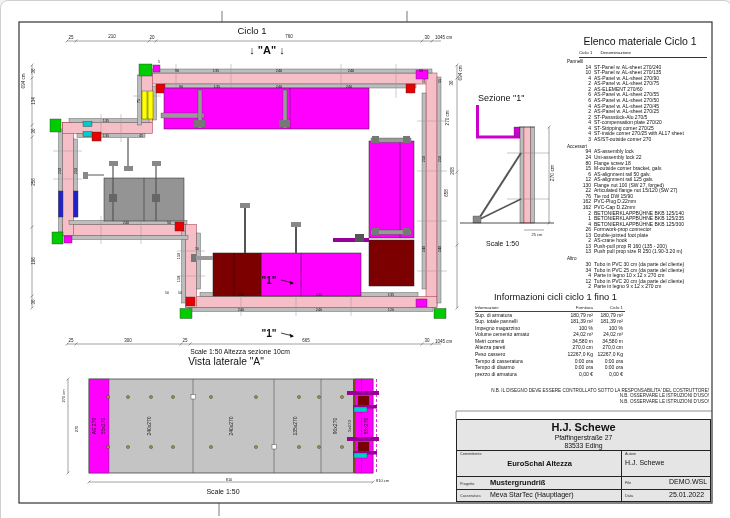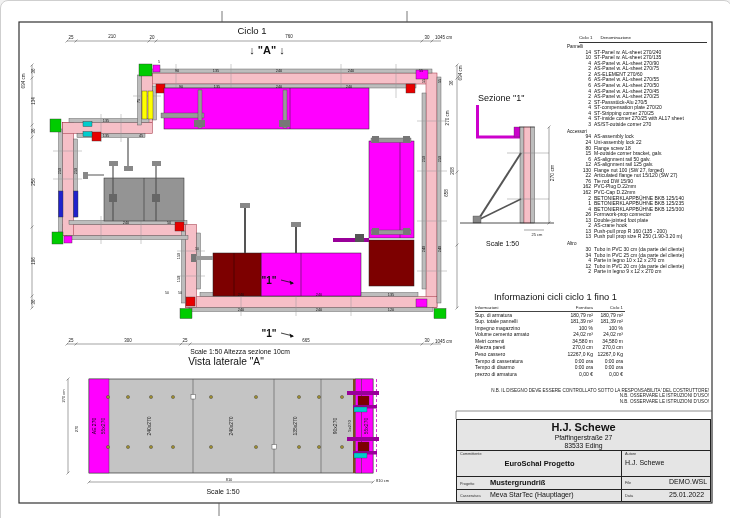--- a/index.html
+++ b/index.html
@@ -395,20 +395,21 @@
       <text transform="translate(63.5 395) rotate(-90)" text-anchor="middle">270 cm</text>
       <text transform="translate(77 428) rotate(-90)" text-anchor="middle">270</text>
       <text x="228" y="479.5" text-anchor="middle">810</text>
       <text x="375" y="481" text-anchor="start">810 cm</text>
     </g>
     <text x="222" y="493" font-size="7" text-anchor="middle" fill="#111">Scale 1:50</text>
   </g>
 </svg>
 
   <div class="materials">
+    <div class="mat-title">Elenco materiale  Ciclo 1</div>
     <div class="mat-head">
       <span>Ciclo 1</span>
       <span>Denominazione</span>
     </div>
     <div class="mat-group">Pannelli</div>
 
       <div class="mat-row">
         <span class="q">14</span>
         <span class="n">ST-Panel w. AL-sheet  270/240</span>
       </div>
@@ -683,21 +684,21 @@
   <div class="titleblock">
     <div class="tb-header">
       <div class="tb-company">H.J. Schewe</div>
       <div class="tb-addr">Pfaffingerstraße 27</div>
       <div class="tb-addr">83533 Eding</div>
     </div>
     <div class="tb-grid">
       <div class="tb-left">
         <div class="tb-cell tb-r1">
           <span class="tb-label">Committente</span>
-          <span class="tb-val-big">EuroSchal Progetto</span>
+          <span class="tb-val-big">EuroSchal Altezza</span>
         </div>
         <div class="tb-cell tb-r2">
           <div class="tb-inline">
             <span class="tb-label">Progetto</span>
             <span class="tb-val-b">Mustergrundriß</span>
           </div>
         </div>
         <div class="tb-cell tb-r3">
           <div class="tb-inline">
             <span class="tb-label">Casseratura</span>

